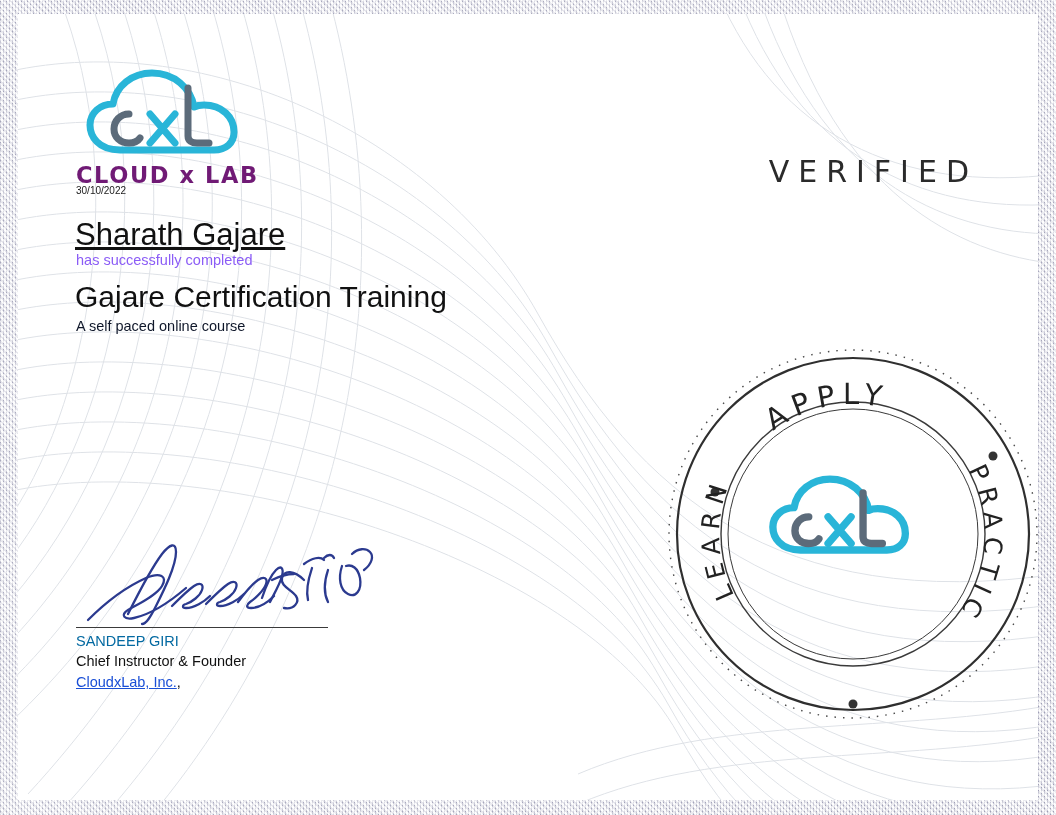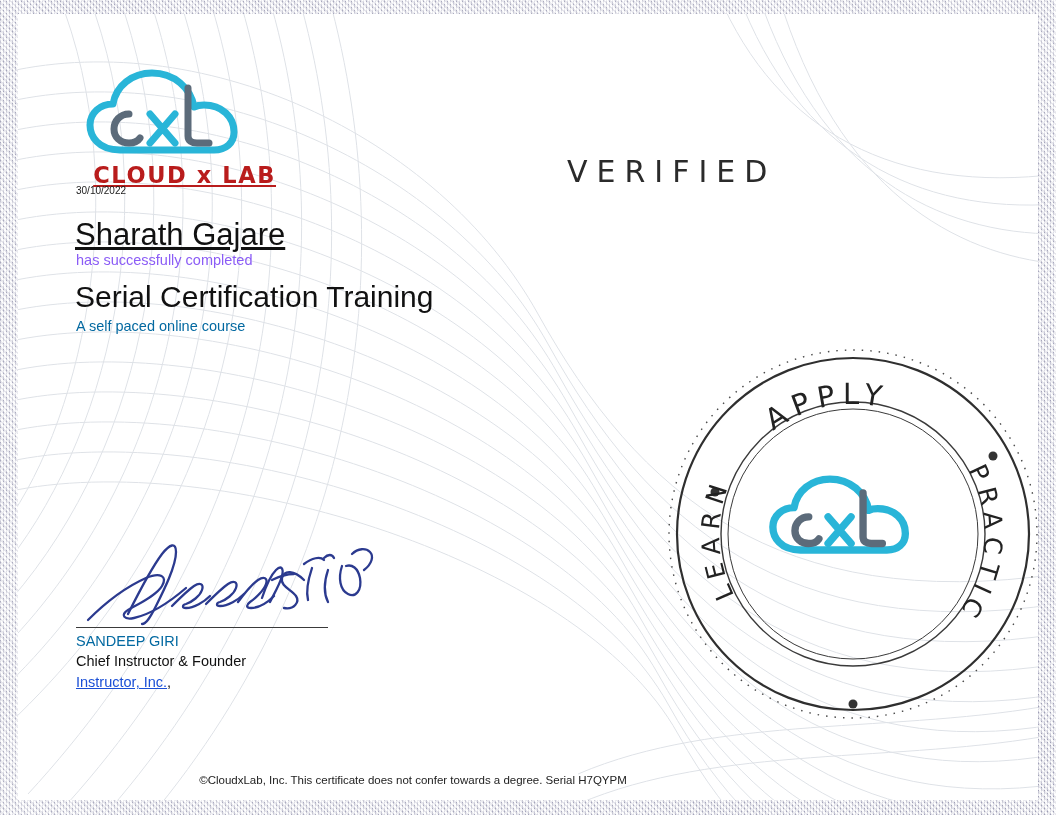--- a/index.html
+++ b/index.html
@@ -67,35 +67,34 @@
     left: 58px;
     top: 48px;
     width: 210px;
     height: 135px;
   }
   #brand-logo .wordmark {
     position: absolute;
     left: 0;
     top: 100px;
     width: 200px;
-    text-align: right;
+    text-align: left;
     font-size: 22.5px;
     font-weight: bold;
     letter-spacing: 1.6px;
-    color: #b91c1c;
+    color: #701a75;
     font-family: "DejaVu Sans", sans-serif;
-    text-decoration: underline;
   }
 
   
   #verified-heading {
     position: absolute;
     right: 60px;
     top: 138px;
-    text-align: left;
+    text-align: right;
     width: 420px;
     color: #2b2b2b;
     font-family: "DejaVu Sans", sans-serif;
   }
   #verified-heading .line1 {
     font-size: 30px;
     letter-spacing: 9px;
     line-height: 40px;
     padding-left: 9px;
   }
@@ -135,21 +134,21 @@
     left: 57px;
     top: 266px;
     font-size: 30px;
     color: #111111;
   }
   #course-subtitle {
     position: absolute;
     left: 58px;
     top: 304px;
     font-size: 14.5px;
-    color: #0369a1;
+    color: #0f172a;
   }
 
   
   #signature-block {
     position: absolute;
     left: 58px;
     top: 510px;
     width: 330px;
   }
   #signature-mark {
@@ -272,21 +271,21 @@
         <div class="wordmark">CLOUD x LAB</div>
       </div>
 
       <div id="verified-heading">
         <div class="line1">VERIFIED</div>
       </div>
 
       <div id="issue-date">30/10/2022</div>
       <div id="recipient-name">Sharath Gajare</div>
       <div id="completion-text">has successfully completed</div>
-      <div id="course-title">Serial Certification Training</div>
+      <div id="course-title">Gajare Certification Training</div>
       <div id="course-subtitle">A self paced online course</div>
 
       <div id="signature-block">
         <svg id="signature-mark" viewBox="0 0 300 110">
           <g fill="none" stroke="#2b3a8f" stroke-width="2.3" stroke-linecap="round" stroke-linejoin="round">
             <path d="M12,96 C30,78 52,62 70,54 C84,48 92,52 86,62 C80,72 62,80 52,86 C44,91 48,96 58,94 C76,90 96,76 110,64"></path>
             <path d="M52,90 C62,70 74,46 86,30 C94,20 100,18 100,28 C100,42 88,66 80,82 C74,94 70,100 66,100"></path>
             <path d="M96,82 C104,74 112,66 118,62 C124,58 128,60 126,66 C124,72 116,78 110,80 C106,81 106,84 110,84 C118,84 128,78 134,72"></path>
             <path d="M130,80 C138,72 146,64 152,60 C158,56 162,58 160,64 C158,70 150,76 144,78 C140,79 140,82 144,82 C152,82 162,76 168,70"></path>
             <path d="M162,78 C168,70 176,60 182,56 C188,52 192,54 190,60 C188,66 180,74 174,78 C170,81 170,84 175,84 C183,84 192,78 198,72"></path>
@@ -299,21 +298,21 @@
             <path d="M248,34 C252,30 256,30 258,34"></path>
             <path d="M266,42 C262,54 264,66 272,70 C280,74 286,66 284,54 C282,44 276,40 270,42"></path>
             <path d="M276,30 C282,24 290,24 294,28 C298,32 296,40 288,46"></path>
           </g>
         </svg>
       </div>
       <div id="signature-rule"></div>
       <div id="signer-name">SANDEEP GIRI</div>
       <div id="signer-role">Chief Instructor &amp; Founder</div>
       <div style="position:absolute;left:58px;top:659px;">
-        <span id="signer-company" style="position:static;">Instructor, Inc.</span><span id="signer-company-comma">,</span>
+        <span id="signer-company" style="position:static;">CloudxLab, Inc.</span><span id="signer-company-comma">,</span>
       </div>
 
       <div id="verification-seal">
         <svg viewBox="0 0 380 380" width="380" height="380">
           <defs>
             <path id="arcTop" d="M 60,190 A 130,130 0 0 1 320,190" fill="none"></path>
             <path id="arcRight" d="M 300,118 A 130,130 0 0 1 300,262" fill="none"></path>
             <path id="arcLeft" d="M 78,262 A 130,130 0 0 1 78,118" fill="none"></path>
           </defs>
 
@@ -340,17 +339,16 @@
 
           <g transform="translate(97,125) scale(0.92)">
             <path d="M44,88 C22,88 14,74 14,63 C14,51 24,42 37,42 C40,24 56,11 76,11 C98,11 115,26 118,45 C120,44 124,43 128,43 C146,43 158,55 158,70 C158,81 150,88 138,88 Z" fill="none" stroke="#29b5d8" stroke-width="8" stroke-linejoin="round"></path>
             <path d="M53,52 C44,52 38,59 38,67 C38,75 44,81 53,81 C58,81 62,79 64,76" fill="none" stroke="#5c6b7a" stroke-width="8" stroke-linecap="round"></path>
             <path d="M74,52 L99,81 M99,52 L74,81" fill="none" stroke="#29b5d8" stroke-width="8" stroke-linecap="round"></path>
             <path d="M112,26 L112,74 C112,79 116,81 121,81 L133,81" fill="none" stroke="#5c6b7a" stroke-width="8" stroke-linecap="round" stroke-linejoin="round"></path>
           </g>
         </svg>
       </div>
 
-      <div id="footer-note">©CloudxLab, Inc. This certificate does not confer towards a degree. Serial H7QYPM</div>
 
     </div>
   </div>
 </div>
 
 </body></html>

